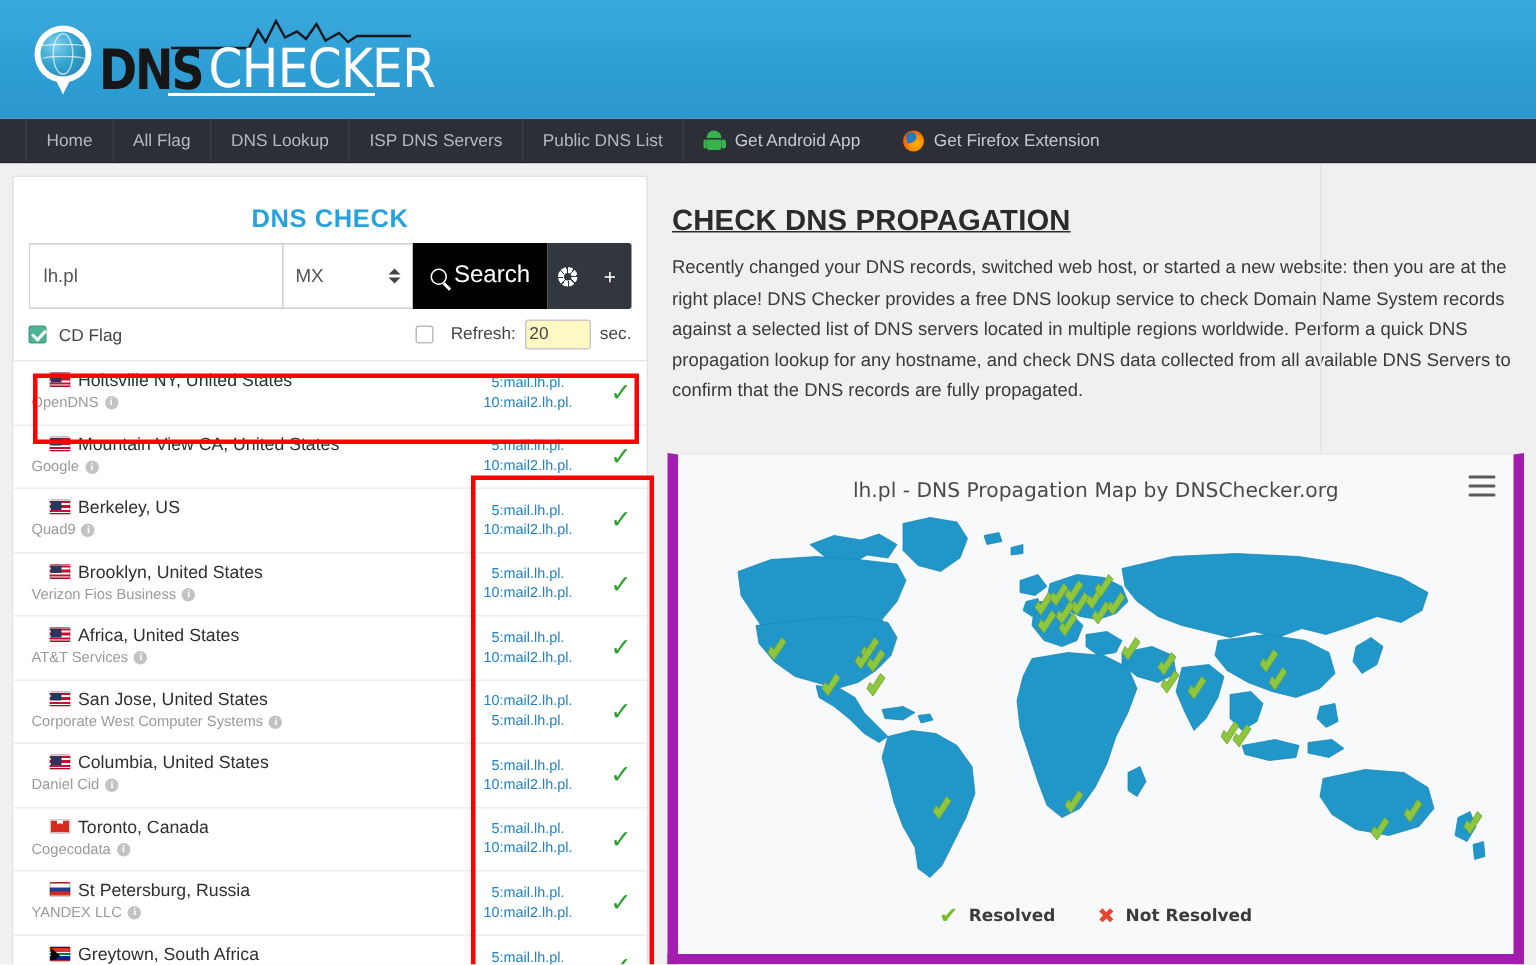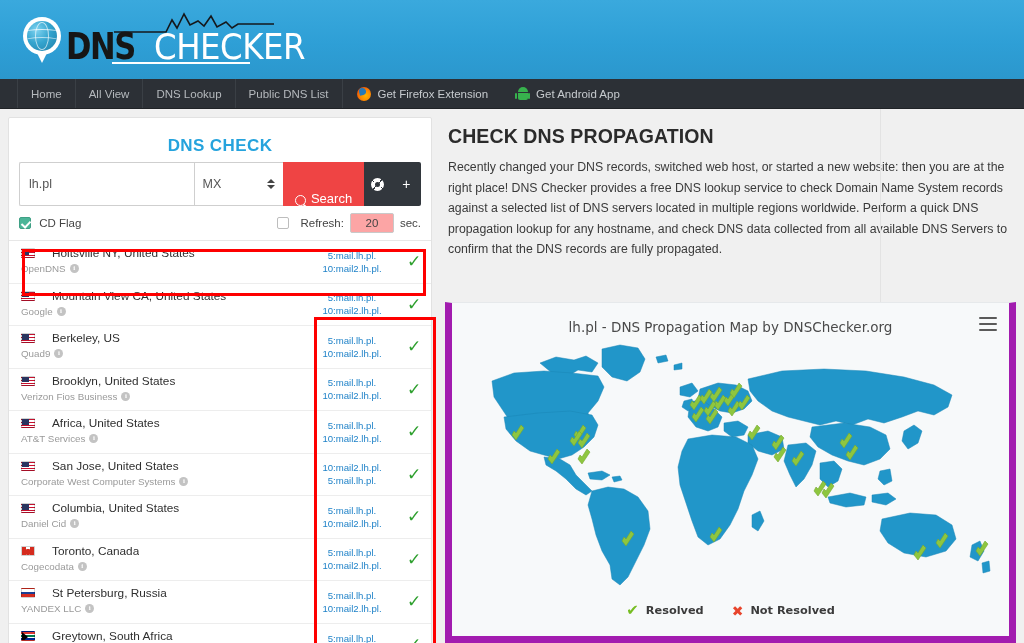--- a/index.html
+++ b/index.html
@@ -46,21 +46,21 @@
     border-top:1.4px solid rgba(255,255,255,.75); border-radius:50%;
   }
   .logo-pin .globe::after {
     content:""; position:absolute; left:-4px; top:16px; width:38px; height:8px;
     border-top:1.4px solid rgba(255,255,255,.6); border-radius:50%;
   }
   .logo-pin .meridian {
     position:absolute; left:8px; top:1px; width:14px; height:28px;
     border:1.4px solid rgba(255,255,255,.65); border-radius:50%;
   }
-  .logo-text { position: relative; height: 52px; display:flex; align-items:flex-end;gap:15px; }
+  .logo-text { position: relative; height: 52px; display:flex; align-items:flex-end; }
   .logo-dns {
     font-family: "DejaVu Sans", sans-serif;
     font-weight: 700; font-size: 37px; letter-spacing: -1.5px;
     color: #161616; line-height: 38px;
     font-stretch: condensed;
     transform: scaleX(0.92); transform-origin: left bottom;
   }
   .logo-checker {
     font-family: "DejaVu Sans", sans-serif;
     font-weight: 400; font-size: 36px; letter-spacing: -0.5px;
@@ -138,22 +138,22 @@
     cursor:pointer;
   }
   .rec-select .caret {
     position:absolute; right:8px; top:50%; transform:translateY(-50%);
     display:flex; flex-direction:column; gap:2px; align-items:center;
   }
   .rec-select .caret i { display:block; width:0; height:0; border-left:4px solid transparent; border-right:4px solid transparent; }
   .rec-select .caret i.up { border-bottom:4px solid #444; }
   .rec-select .caret i.dn { border-top:4px solid #444; }
   .btn-search {
-    background:#ef4444; color:#fff; font-size:13px;
-    display:flex; align-items:flex-end; gap:5px; padding: 0 12px;
+    background:#000000; color:#fff; font-size:16px;
+    display:flex; align-items:center; gap:5px; padding: 0 12px;
     border:none; cursor:pointer; white-space:nowrap;
   }
   .btn-dark {
     background:#32373d; color:#fff; width: 28px;
     display:flex; align-items:center; justify-content:center;
     border:none; cursor:pointer; font-size: 14px;
   }
   .btn-dark.last { border-radius: 0 2px 2px 0; width: 30px; }
   .mag { width:11px; height:11px; border:1.8px solid #fff; border-radius:50%; position:relative; display:inline-block; }
   .mag::after{ content:""; position:absolute; right:-4px; bottom:-3px; width:6px; height:1.8px; background:#fff; transform:rotate(45deg); }
@@ -178,32 +178,32 @@
     display:inline-block; vertical-align:-2px; margin-right:5px; background:#fff;
   }
   .cb.checked { background:#4cb598; border-color:#3fa085; position:relative; }
   .cb.checked::after {
     content:""; position:absolute; left:3px; top:0.5px; width:4px; height:7px;
     border:solid #fff; border-width:0 2px 2px 0; transform:rotate(43deg);
   }
   .refresh-group { display:flex; align-items:center; gap:6px; }
   .refresh-input {
     width:44px; height:20px; border:1px solid #c9c9c9; border-radius:2px;
-    text-align:center; font-size:11.5px; color:#444; background:#fca5a5; outline:none;
+    text-align:left; font-size:11.5px; color:#444; background:#fef9c3; outline:none;
   }
 
   
   .result-list { background:#fff; }
   .res-row {
     display:flex; align-items:stretch; height: 42.5px;
     border-bottom: 1px solid #ededed;
   }
   .res-row:last-child { border-bottom:none; }
   .res-left { flex: 1 1 auto; padding: 5px 0 0 12px; min-width:0; }
-  .loc-line { display:flex; align-items:center; gap:17px; }
+  .loc-line { display:flex; align-items:center; gap:5px;margin-left:12px; }
   .flag {
     width:14px; height:10px; display:inline-block; flex:0 0 auto;
     border:0.5px solid rgba(0,0,0,.18); border-radius:1px; position:relative; overflow:hidden;
   }
   .flag-us { background: repeating-linear-gradient(#c8102e 0 1.45px, #fff 1.45px 2.9px); }
   .flag-us::after{ content:""; position:absolute; left:0; top:0; width:6.5px; height:5.5px; background:#2a3560; }
   .flag-ca { background:#fff; }
   .flag-ca::before{ content:""; position:absolute; left:0; top:0; bottom:0; width:3.6px; background:#d52b1e; }
   .flag-ca::after{ content:""; position:absolute; right:0; top:0; bottom:0; width:3.6px; background:#d52b1e; }
   .flag-ca i { position:absolute; left:50%; top:2px; transform:translateX(-50%); width:4px; height:6px; background:#d52b1e; border-radius:1px; }
@@ -232,21 +232,22 @@
   .ann {
     position:absolute; border: 3px solid #fe0000; pointer-events:none; z-index: 20;
   }
   #ann-search { left: 22px; top: 140px; width: 404px; height: 47px; }
   #ann-results { left: 314px; top: 208px; width: 122px; height: 428px; }
 
   
   .right-col { flex:1 1 auto; background:#f0f0f0; padding: 10px 0 0 8px; position:relative; }
   .rp-title {
     font-size: 19.5px; font-weight:700; color:#2b2b2b; letter-spacing:.1px;
-    margin: 6px 0 9px 0;
+    margin: 17px 0 9px 0;
+    text-decoration: underline;
   }
   .rp-desc { font-size: 12.3px; color:#3a3a3a; line-height: 20.5px; max-width: 572px; }
   .map-card {
     position:absolute; left: 5px; top: 193px; width: 571px; height: 341px;
     background:#f7f9fa; border:7px solid #a21caf; border-top:1px solid #e6e9eb;
   }
   .map-title {
     text-align:center; font-size: 13.5px; color:#4a4a4a; padding-top: 16px;
     font-family: "DejaVu Sans", sans-serif;
   }
@@ -288,35 +289,36 @@
         </svg>
         <span class="logo-dns">DNS</span>
         <span class="logo-checker">CHECKER</span>
         <div class="logo-underline"></div>
       </div>
     </div>
   </div>
 
   <div class="navbar">
     <div class="nav-item">Home</div>
-    <div class="nav-item">All View</div>
+    <div class="nav-item">All Flag</div>
     <div class="nav-item">DNS Lookup</div>
+    <div class="nav-item">ISP DNS Servers</div>
     <div class="nav-item">Public DNS List</div>
-    <div class="nav-ext">
-      <span class="ico-firefox"></span>
-      <span>Get Firefox Extension</span>
-    </div>
     <div class="nav-ext">
       <span class="ico-android">
         <span class="head"></span>
           <span class="body"></span>
           <span class="arm-l"></span>
           <span class="arm-r"></span>
       </span>
       <span>Get Android App</span>
+    </div>
+    <div class="nav-ext">
+      <span class="ico-firefox"></span>
+      <span>Get Firefox Extension</span>
     </div>
   </div>
 
   <div class="content">
 
     <div class="left-col">
       <div class="panel">
         <div class="dns-check-title">DNS CHECK</div>
 
         <div class="search-row">

